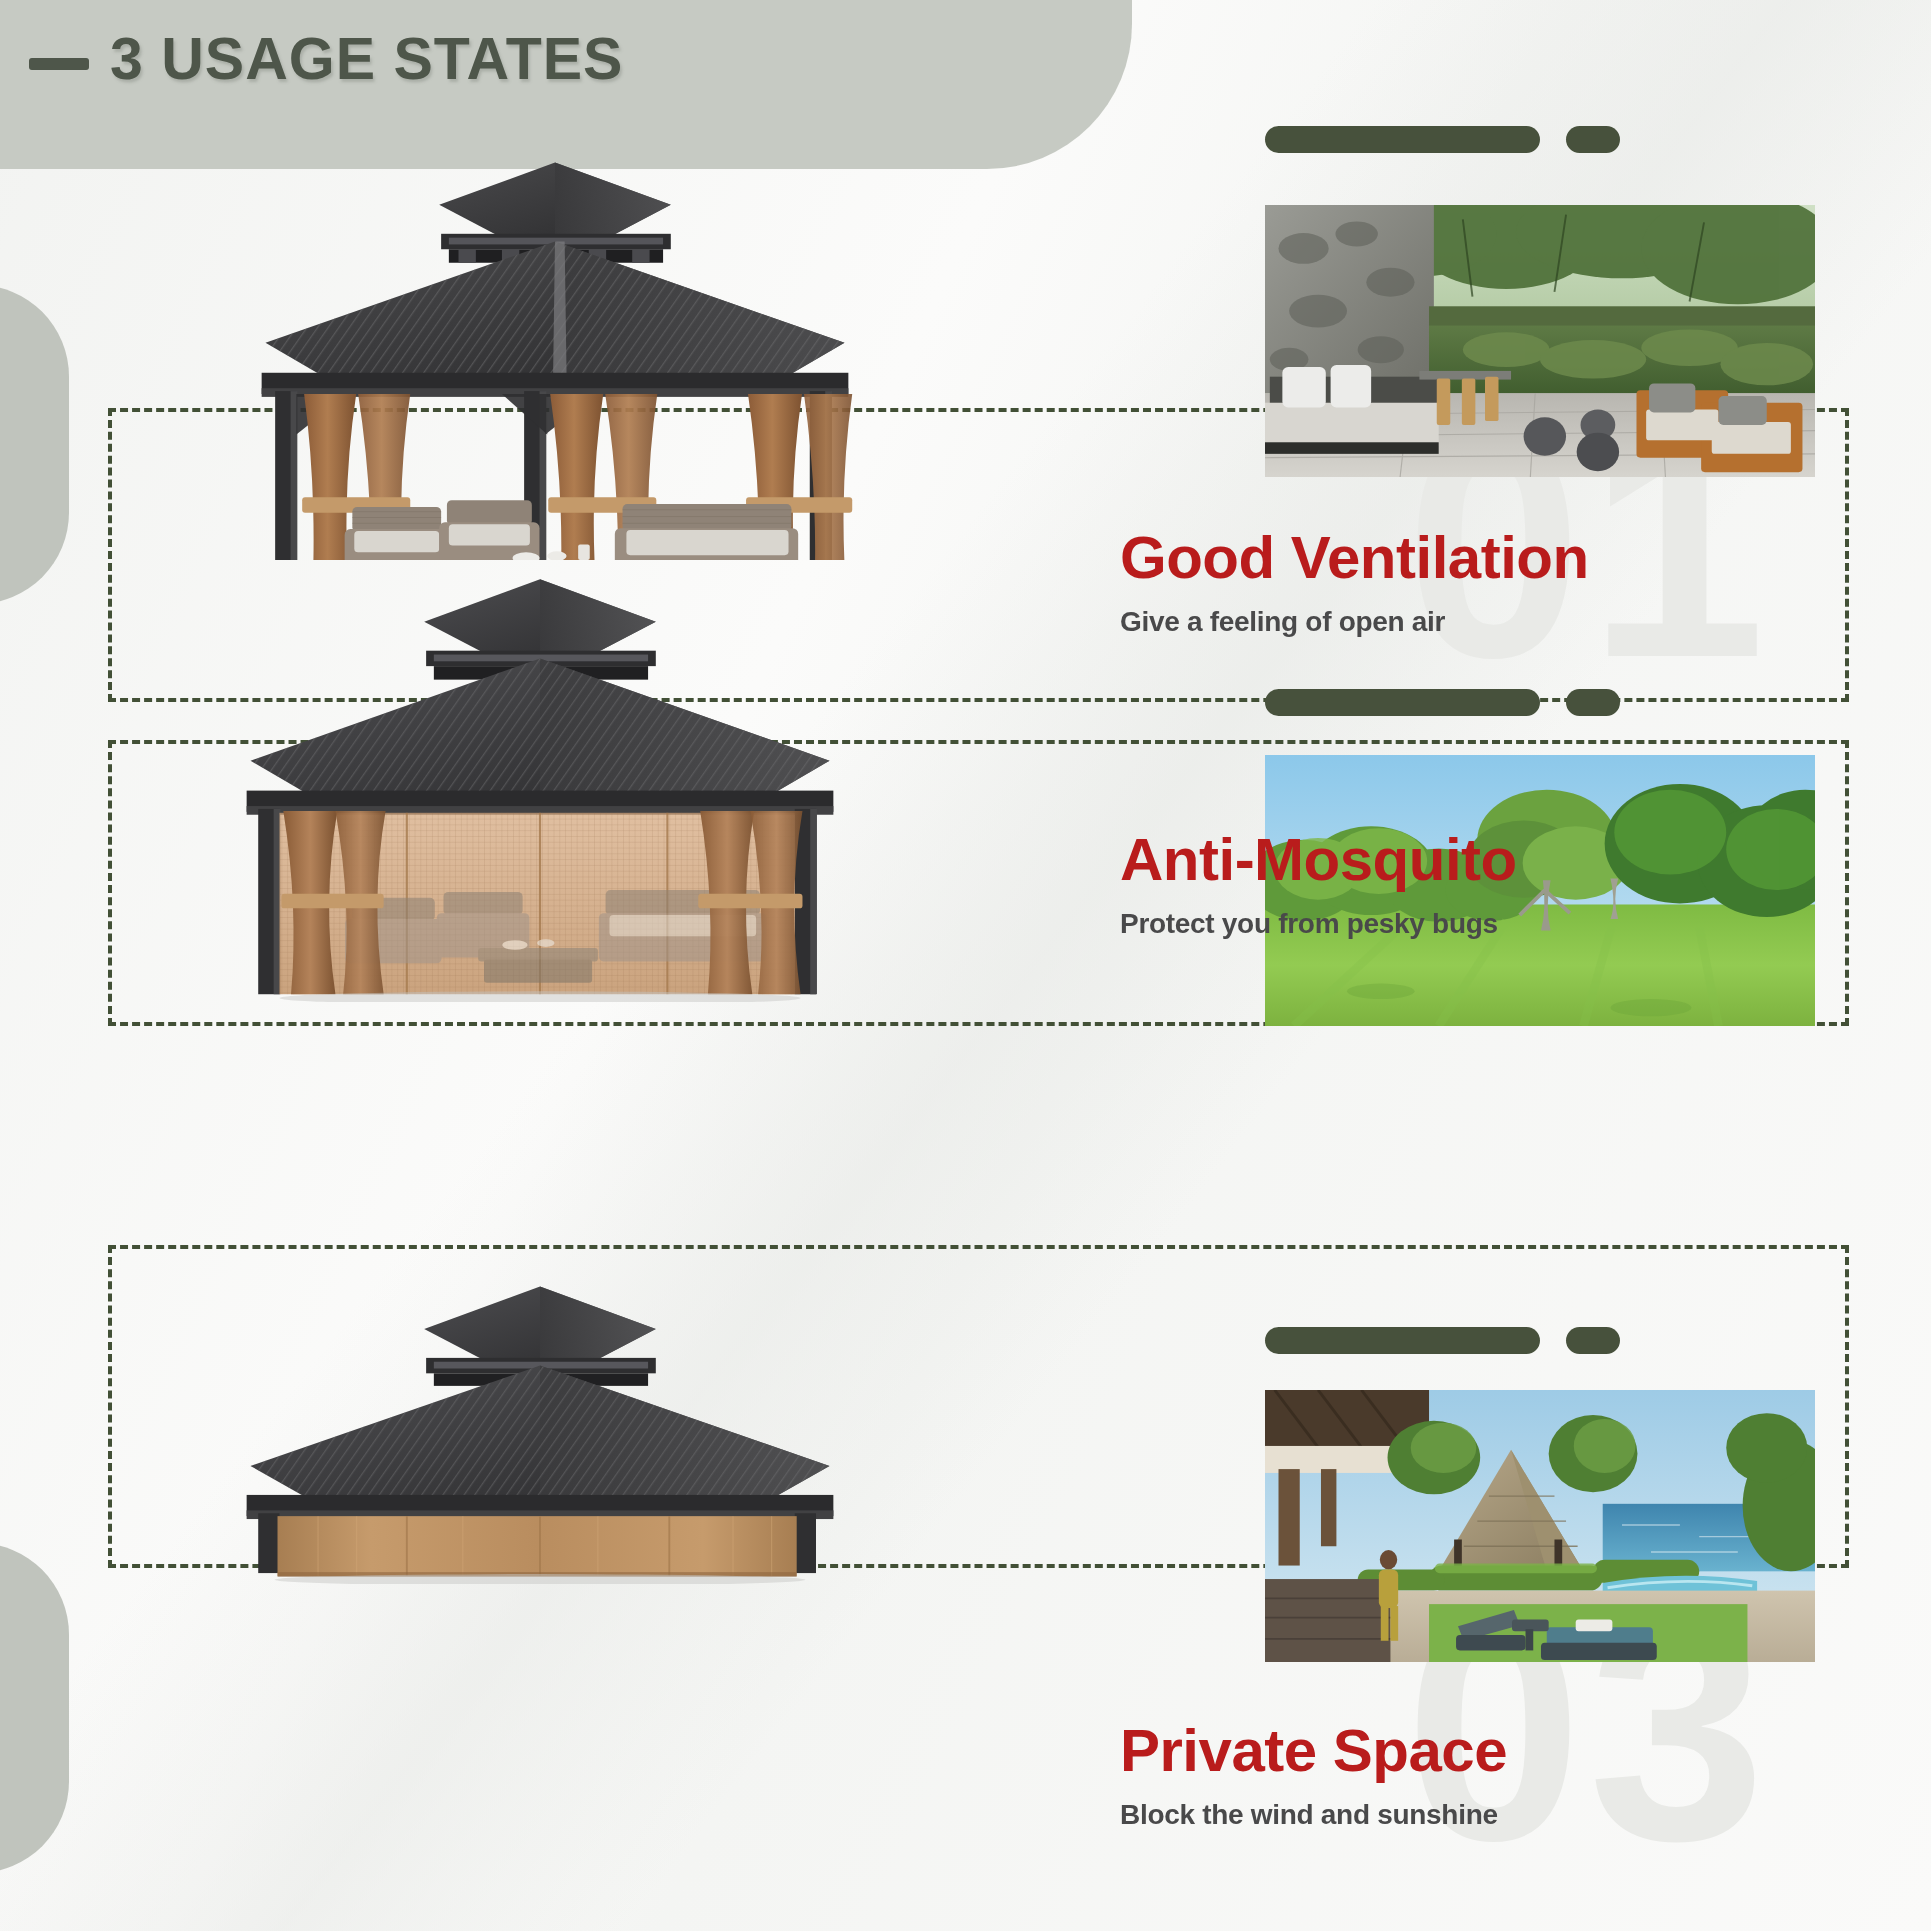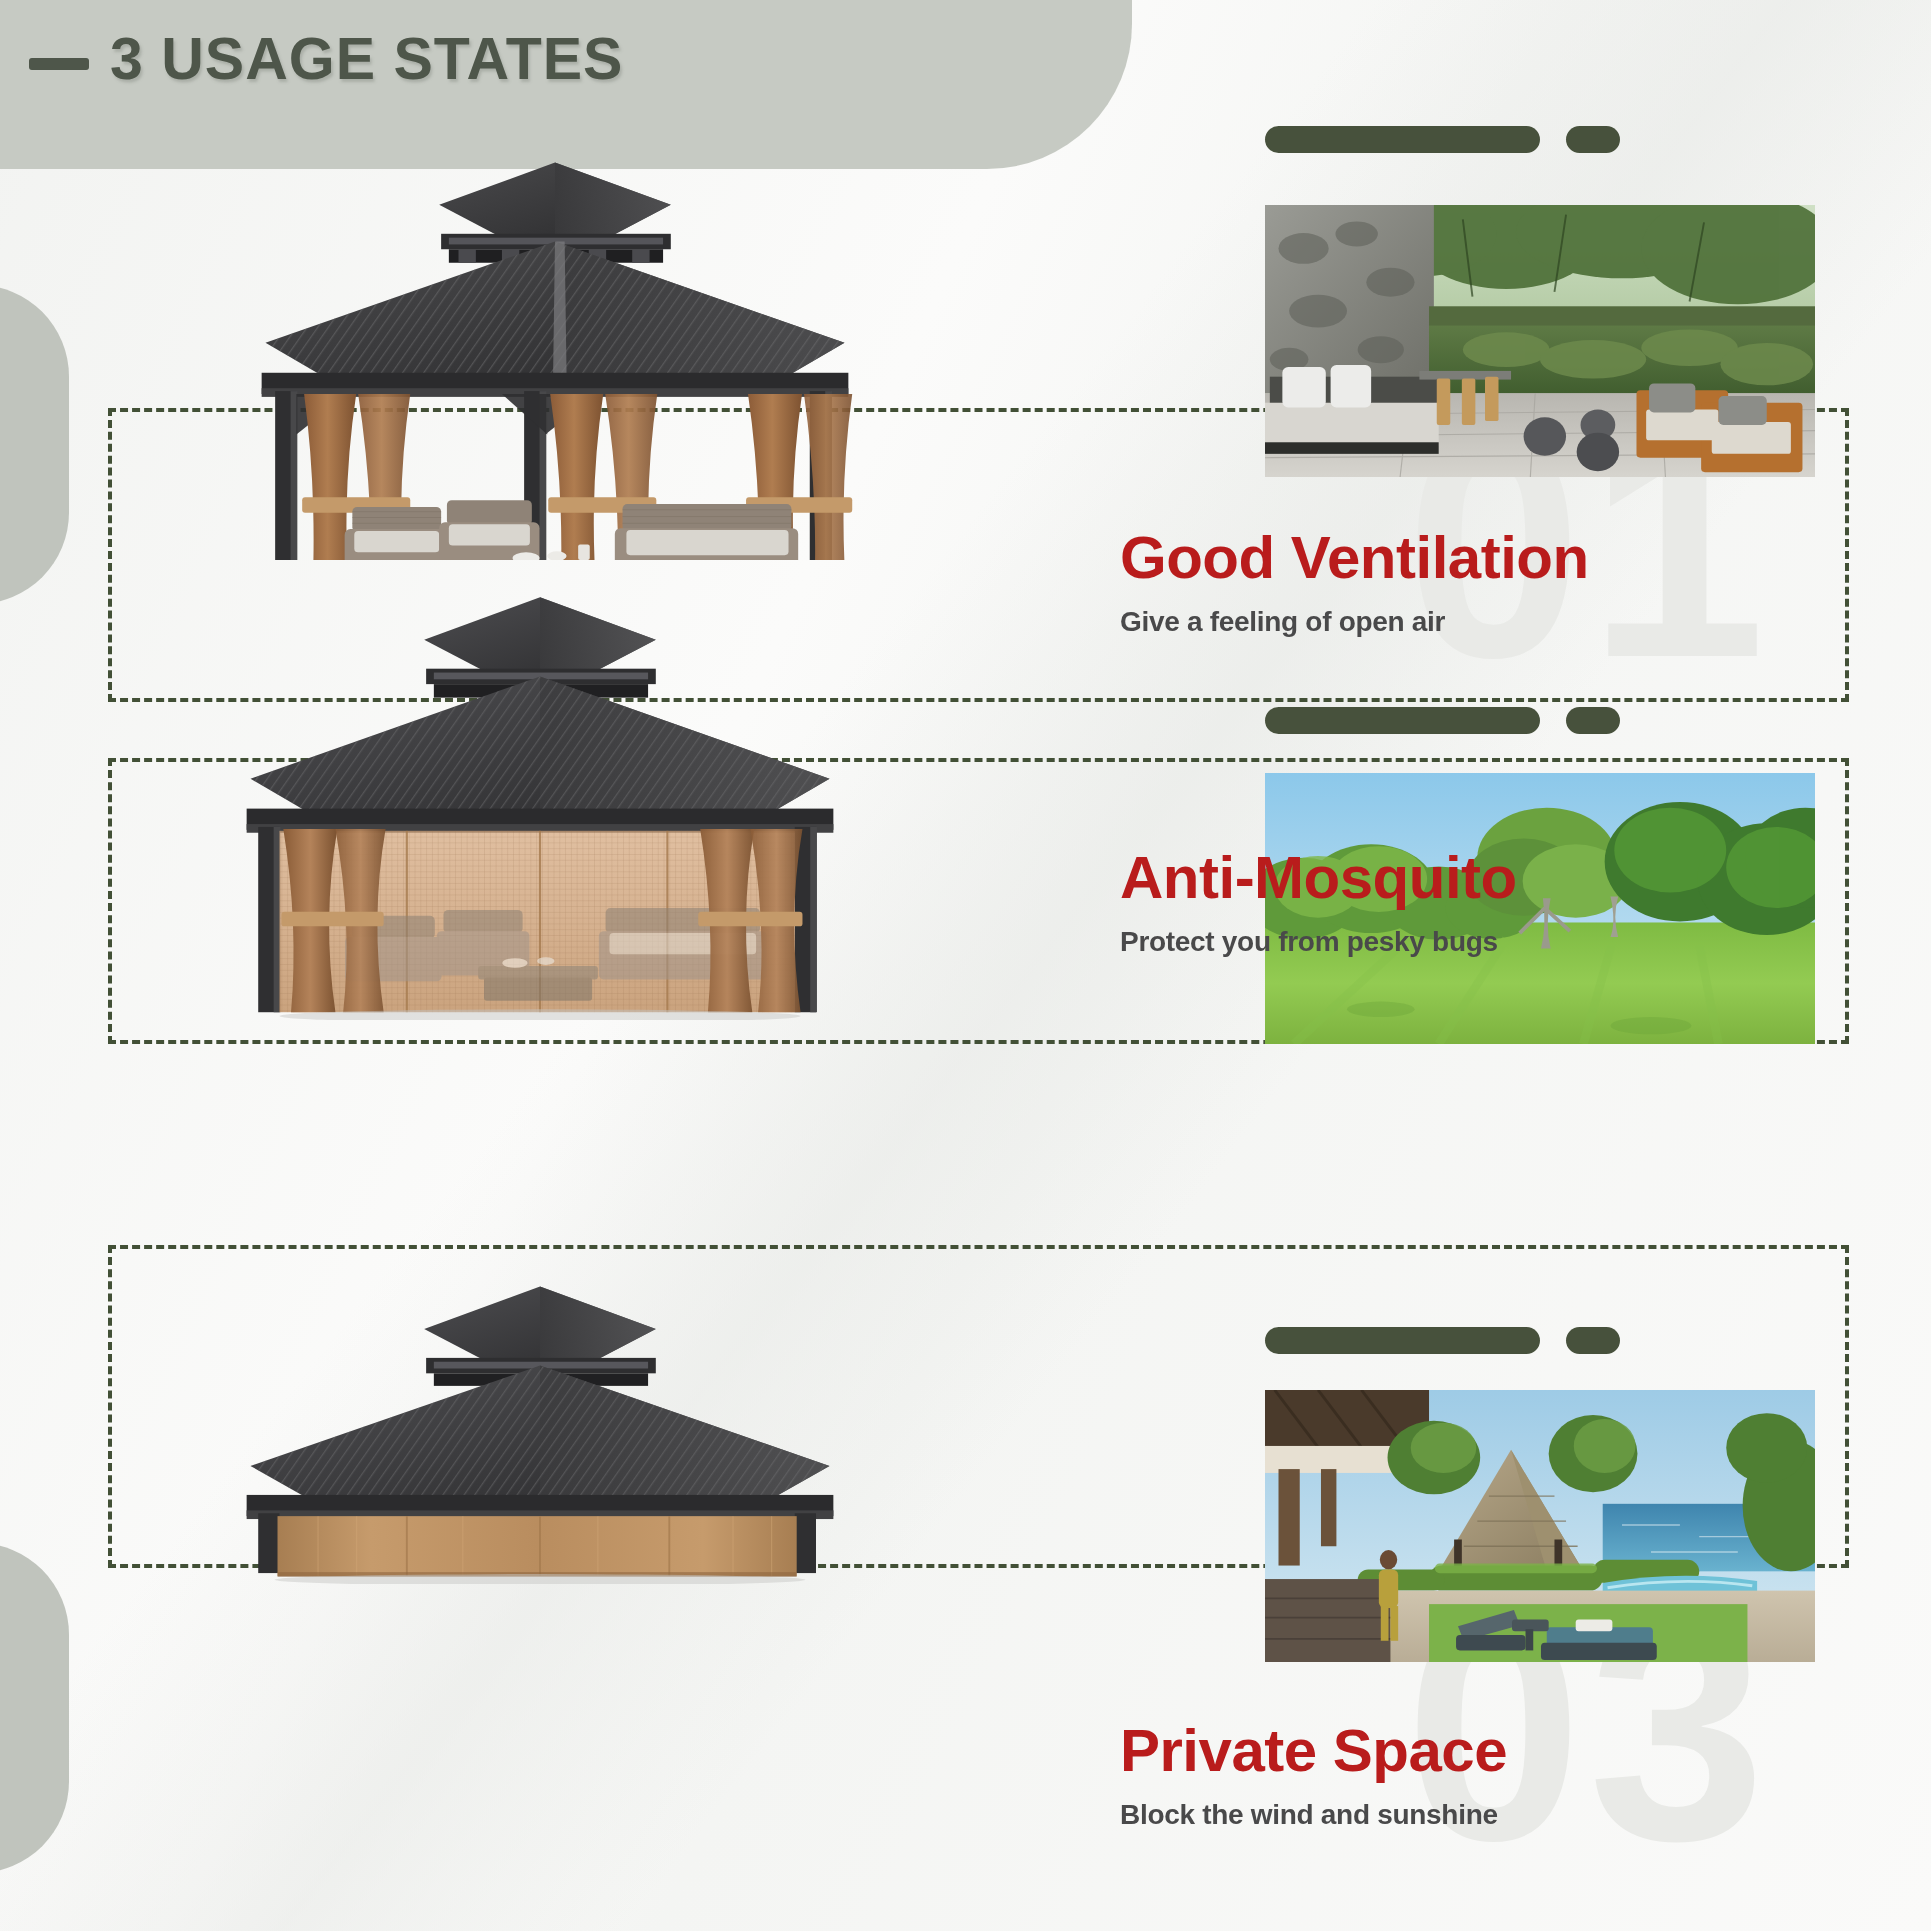--- a/index.html
+++ b/index.html
@@ -53,21 +53,21 @@
     position:absolute; z-index:1;
     background:#c0c4bd;
     border-radius:116px;
   }
   .gray-pill.p1{ left:-114px; top:285px;  width:183px; height:319px; }
   .gray-pill.p2{ left:-114px; top:1543px; width:183px; height:330px; }
 
   
   .section{ position:absolute; left:0; width:1931px; z-index:2;text-decoration:underline; }
   .section.s1{ top:0;    height:753px; }
-  .section.s2{ top:692px; height:579px; }
+  .section.s2{ top:674px; height:579px; }
   .section.s3{ top:1284px;height:647px; }
 
   
   .dash-box{
     position:absolute;
     border:4.8px dashed #425036;
     z-index:2;
   }
 
   

